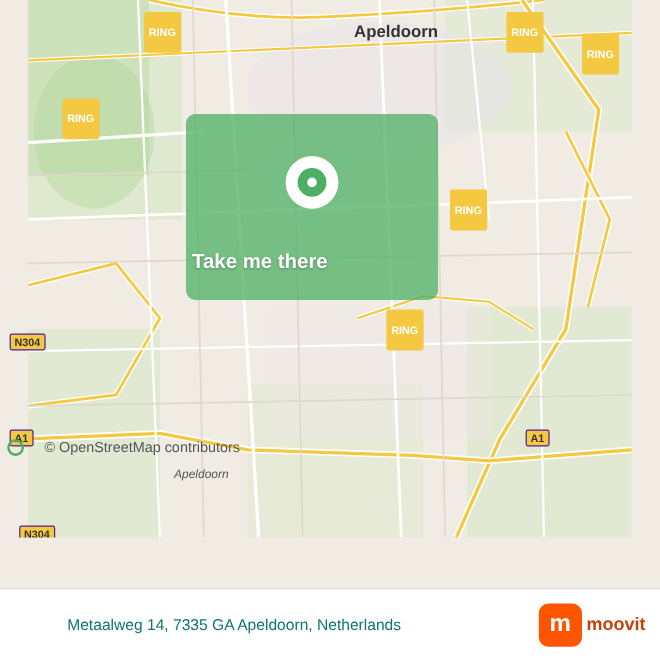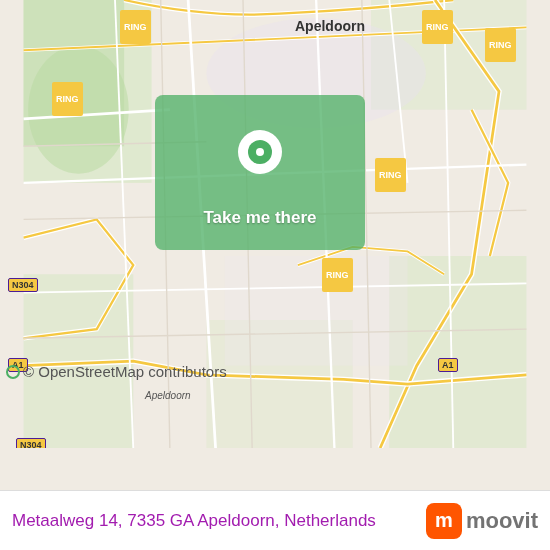--- a/index.html
+++ b/index.html
@@ -80,21 +80,21 @@
     .take-me-there-btn {
       position: absolute;
       top: 200px;
       left: 155px;
       width: 210px;
       background: transparent;
       border: none;
       cursor: pointer;
       display: flex;
       align-items: center;
-      justify-content: center;
+      justify-content: flex-start;
       padding: 8px 5px;
     }
 
     .take-me-there-btn span {
       color: #ffffff;
       font-size: 17px;
       font-weight: 600;
       text-shadow: 0 1px 2px rgba(0,0,0,0.3);
     }
 
@@ -146,23 +146,24 @@
       height: 60px;
       background: #ffffff;
       border-top: 1px solid #ddd;
       display: flex;
       align-items: center;
       justify-content: space-between;
       padding: 0 12px;
     }
 
     .footer-address {
-      font-size: 17px;
-      color: #a21caf;
+      font-size: 13px;
+      color: #0f766e;
       font-weight: 500;
+      margin-left: 44px;
     }
 
     .moovit-logo {
       display: flex;
       align-items: center;
       gap: 4px;
     }
 
     .moovit-icon {
       width: 36px;
@@ -171,33 +172,33 @@
       border-radius: 8px;
       display: flex;
       align-items: center;
       justify-content: center;
       color: white;
       font-size: 20px;
       font-weight: bold;
     }
 
     .moovit-text {
-      font-size: 22px;
-      font-weight: bold;
-      color: #737373;
+      font-size: 15px;
+      font-weight: bold;
+      color: #c2410c;
     }
 
     .osm-logo {
       position: absolute;
       bottom: 68px;
       left: 6px;
       display: flex;
       align-items: center;
-      gap: 3px;
-      font-size: 15px;
+      gap: 17px;
+      font-size: 12px;
       color: #555;
     }
 
     .osm-icon {
       width: 14px;
       height: 14px;
       border: 2px solid #4caf64;
       border-radius: 50%;
       display: inline-block;
     }

